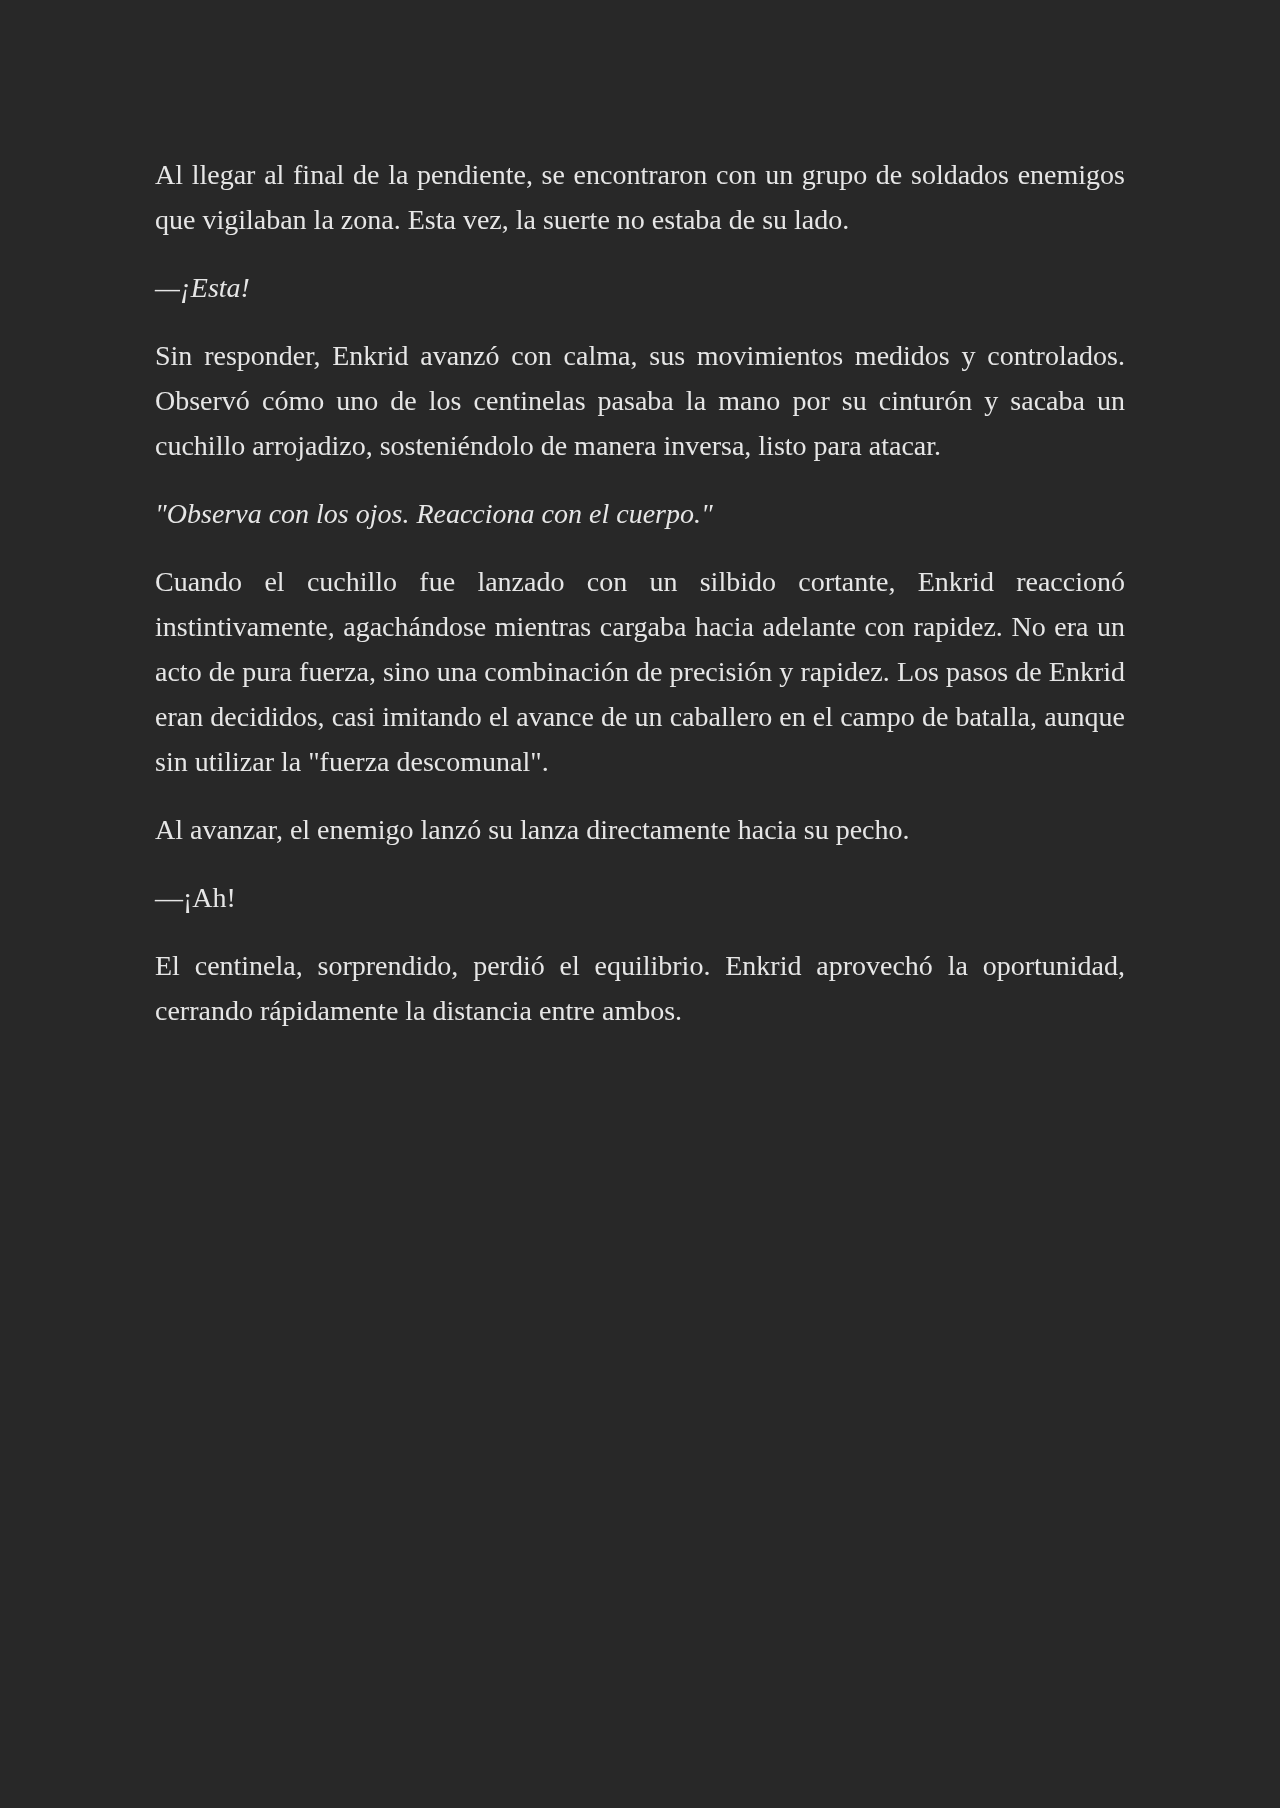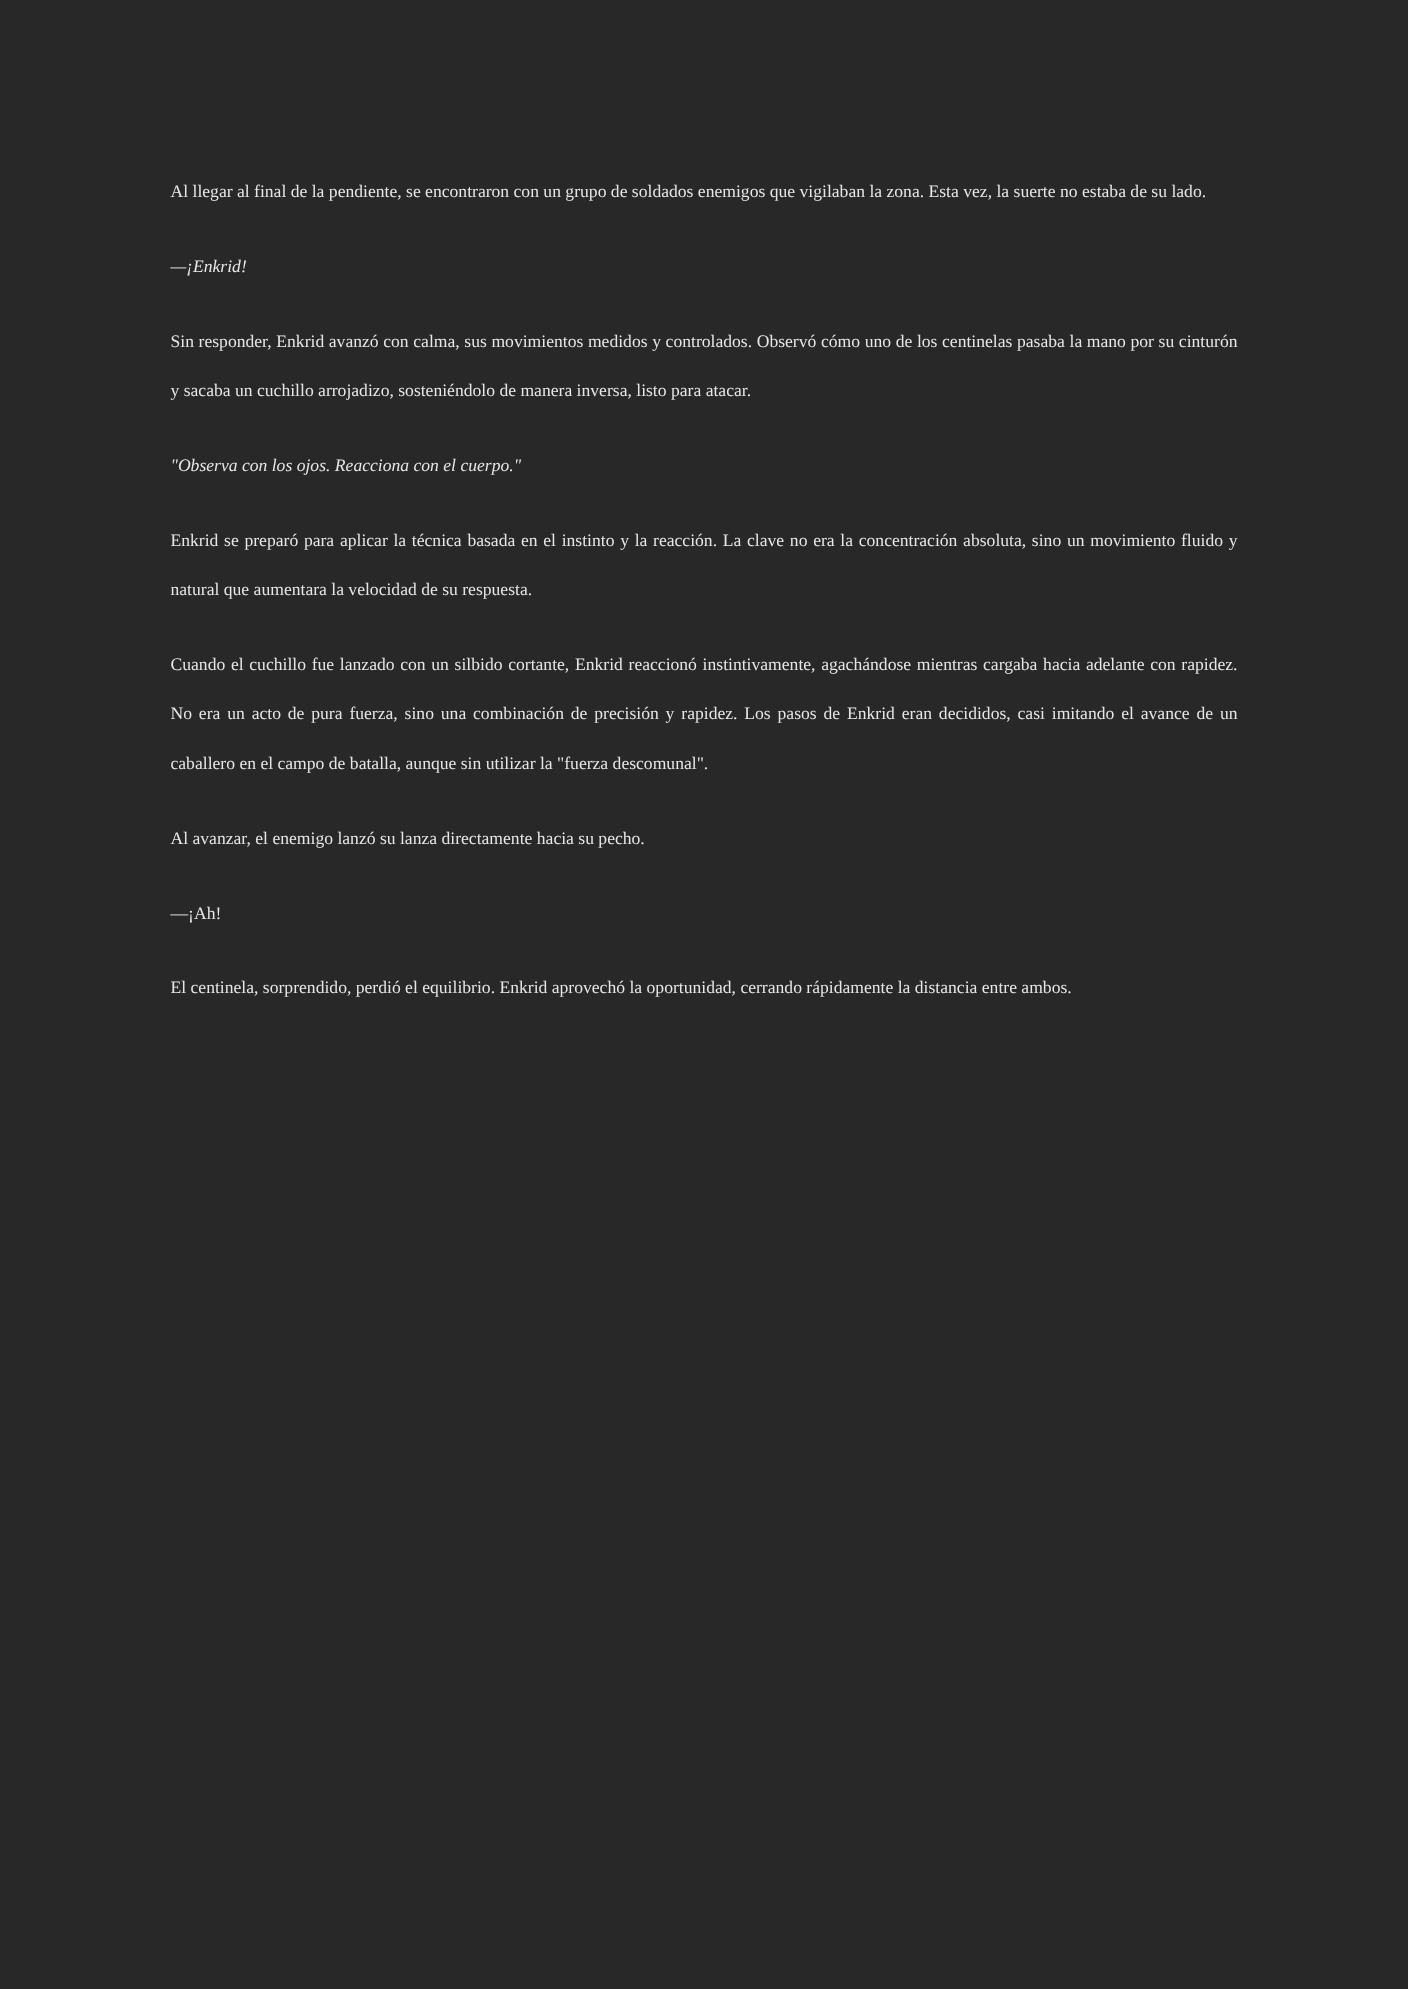--- a/index.html
+++ b/index.html
@@ -12,38 +12,37 @@
       height: 1808px;
       overflow: hidden;
       position: relative;
     }
     .reader {
       position: absolute;
       left: 155px;
       top: 152px;
       width: 970px;
       font-family: "Liberation Serif", "DejaVu Serif", serif;
-      font-size: 16px;
+      font-size: 28px;
       line-height: 45px;
       color: #e6e6e6;
     }
     .para {
       margin: 0 0 23px 0;
       text-align: justify;
     }
     .para.italic {
       font-style: italic;
     }
   </style>
 </head>
 <body>
 
 <main class="reader">
   <p class="para">Al llegar al final de la pendiente, se encontraron con un grupo de soldados enemigos que vigilaban la zona. Esta vez, la suerte no estaba de su lado.</p>
-  <p class="para italic">—¡Enkrid!</p>
+  <p class="para italic">—¡Esta!</p>
   <p class="para">Sin responder, Enkrid avanzó con calma, sus movimientos medidos y controlados. Observó cómo uno de los centinelas pasaba la mano por su cinturón y sacaba un cuchillo arrojadizo, sosteniéndolo de manera inversa, listo para atacar.</p>
   <p class="para italic">"Observa con los ojos. Reacciona con el cuerpo."</p>
-  <p class="para">Enkrid se preparó para aplicar la técnica basada en el instinto y la reacción. La clave no era la concentración absoluta, sino un movimiento fluido y natural que aumentara la velocidad de su respuesta.</p>
   <p class="para">Cuando el cuchillo fue lanzado con un silbido cortante, Enkrid reaccionó instintivamente, agachándose mientras cargaba hacia adelante con rapidez. No era un acto de pura fuerza, sino una combinación de precisión y rapidez. Los pasos de Enkrid eran decididos, casi imitando el avance de un caballero en el campo de batalla, aunque sin utilizar la "fuerza descomunal".</p>
   <p class="para">Al avanzar, el enemigo lanzó su lanza directamente hacia su pecho.</p>
   <p class="para">—¡Ah!</p>
   <p class="para">El centinela, sorprendido, perdió el equilibrio. Enkrid aprovechó la oportunidad, cerrando rápidamente la distancia entre ambos.</p>
 </main>
 
 </body></html>

